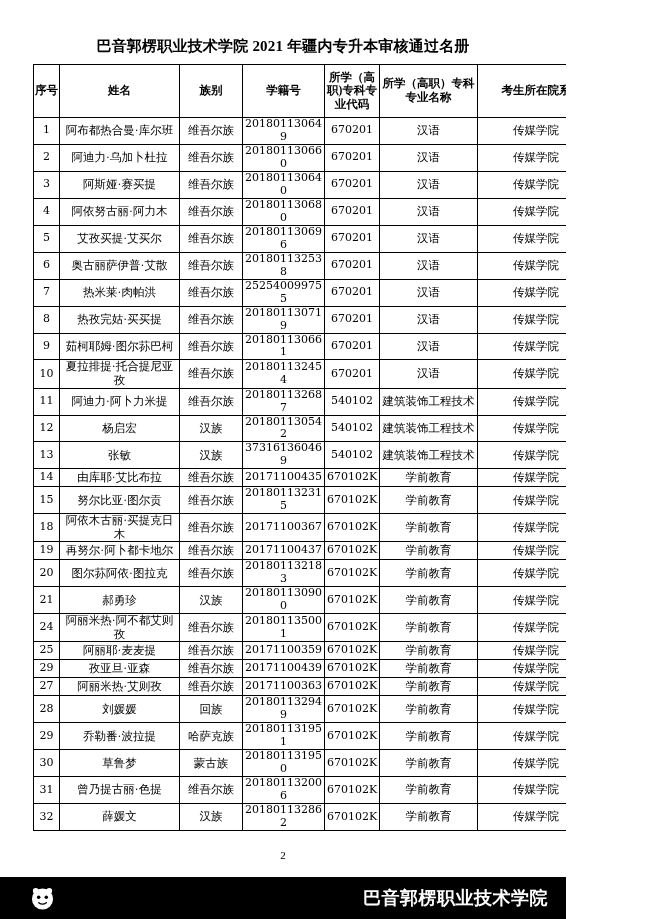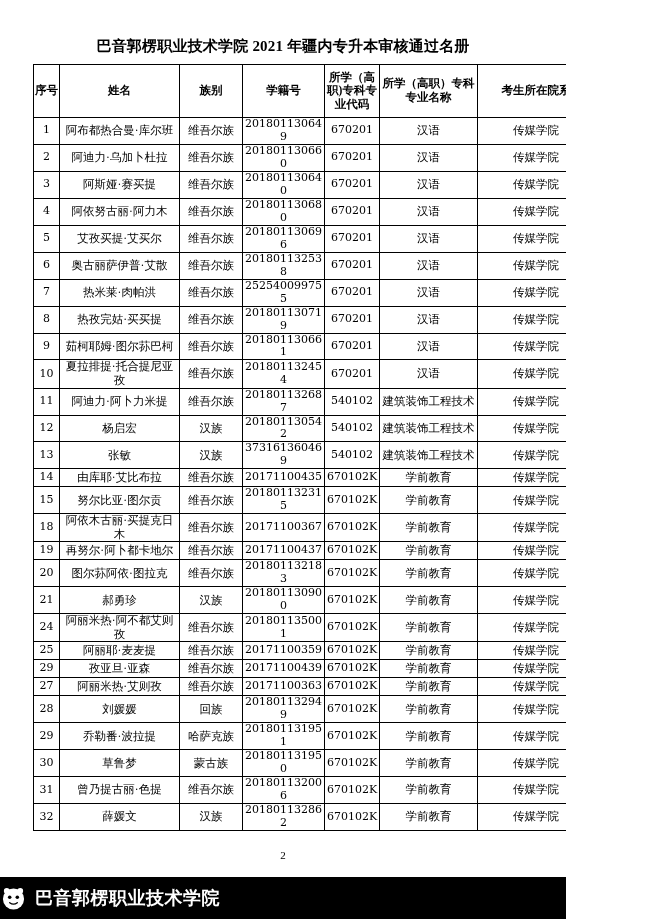--- a/index.html
+++ b/index.html
@@ -68,24 +68,25 @@
   }
   .footer-bar {
     position: absolute;
     left: 0;
     right: 0;
     bottom: 0;
     height: 42px;
     background: #000000;
     display: flex;
     align-items: center;
-    justify-content: flex-start;
+    justify-content: space-between;
     padding-right: 18px;
     box-sizing: border-box;
     gap: 8px;
+    padding-left: 29px;
   }
   .footer-logo {
     width: 27px;
     height: 27px;
     flex: 0 0 auto;
   }
   .footer-brand {
     color: #ffffff;
     font-size: 18px;
     font-weight: bold;

